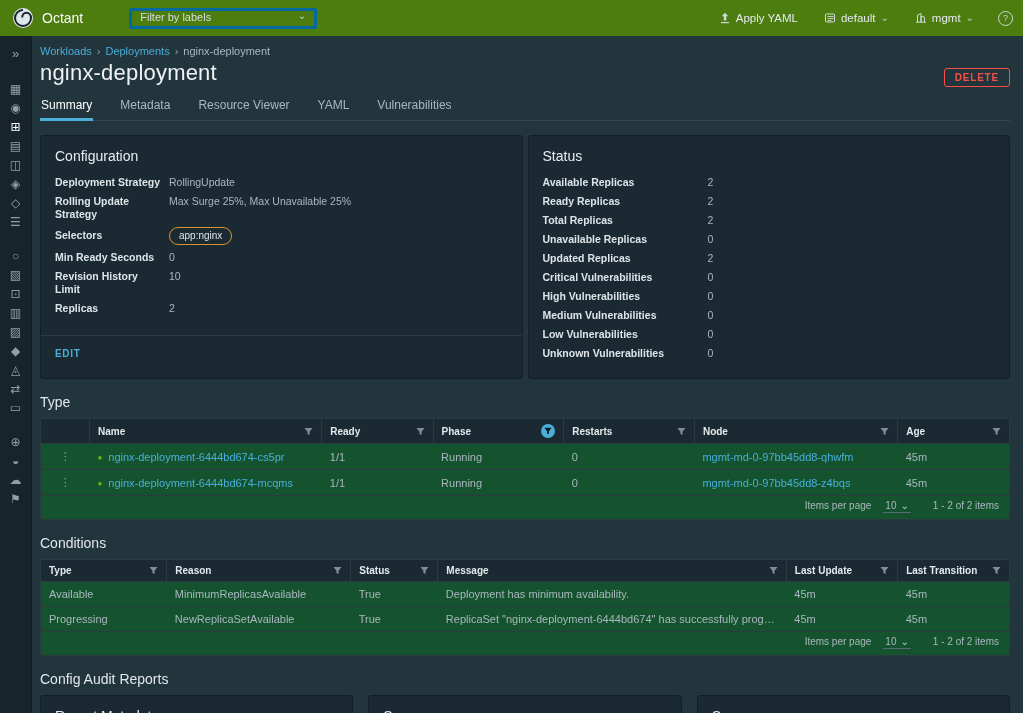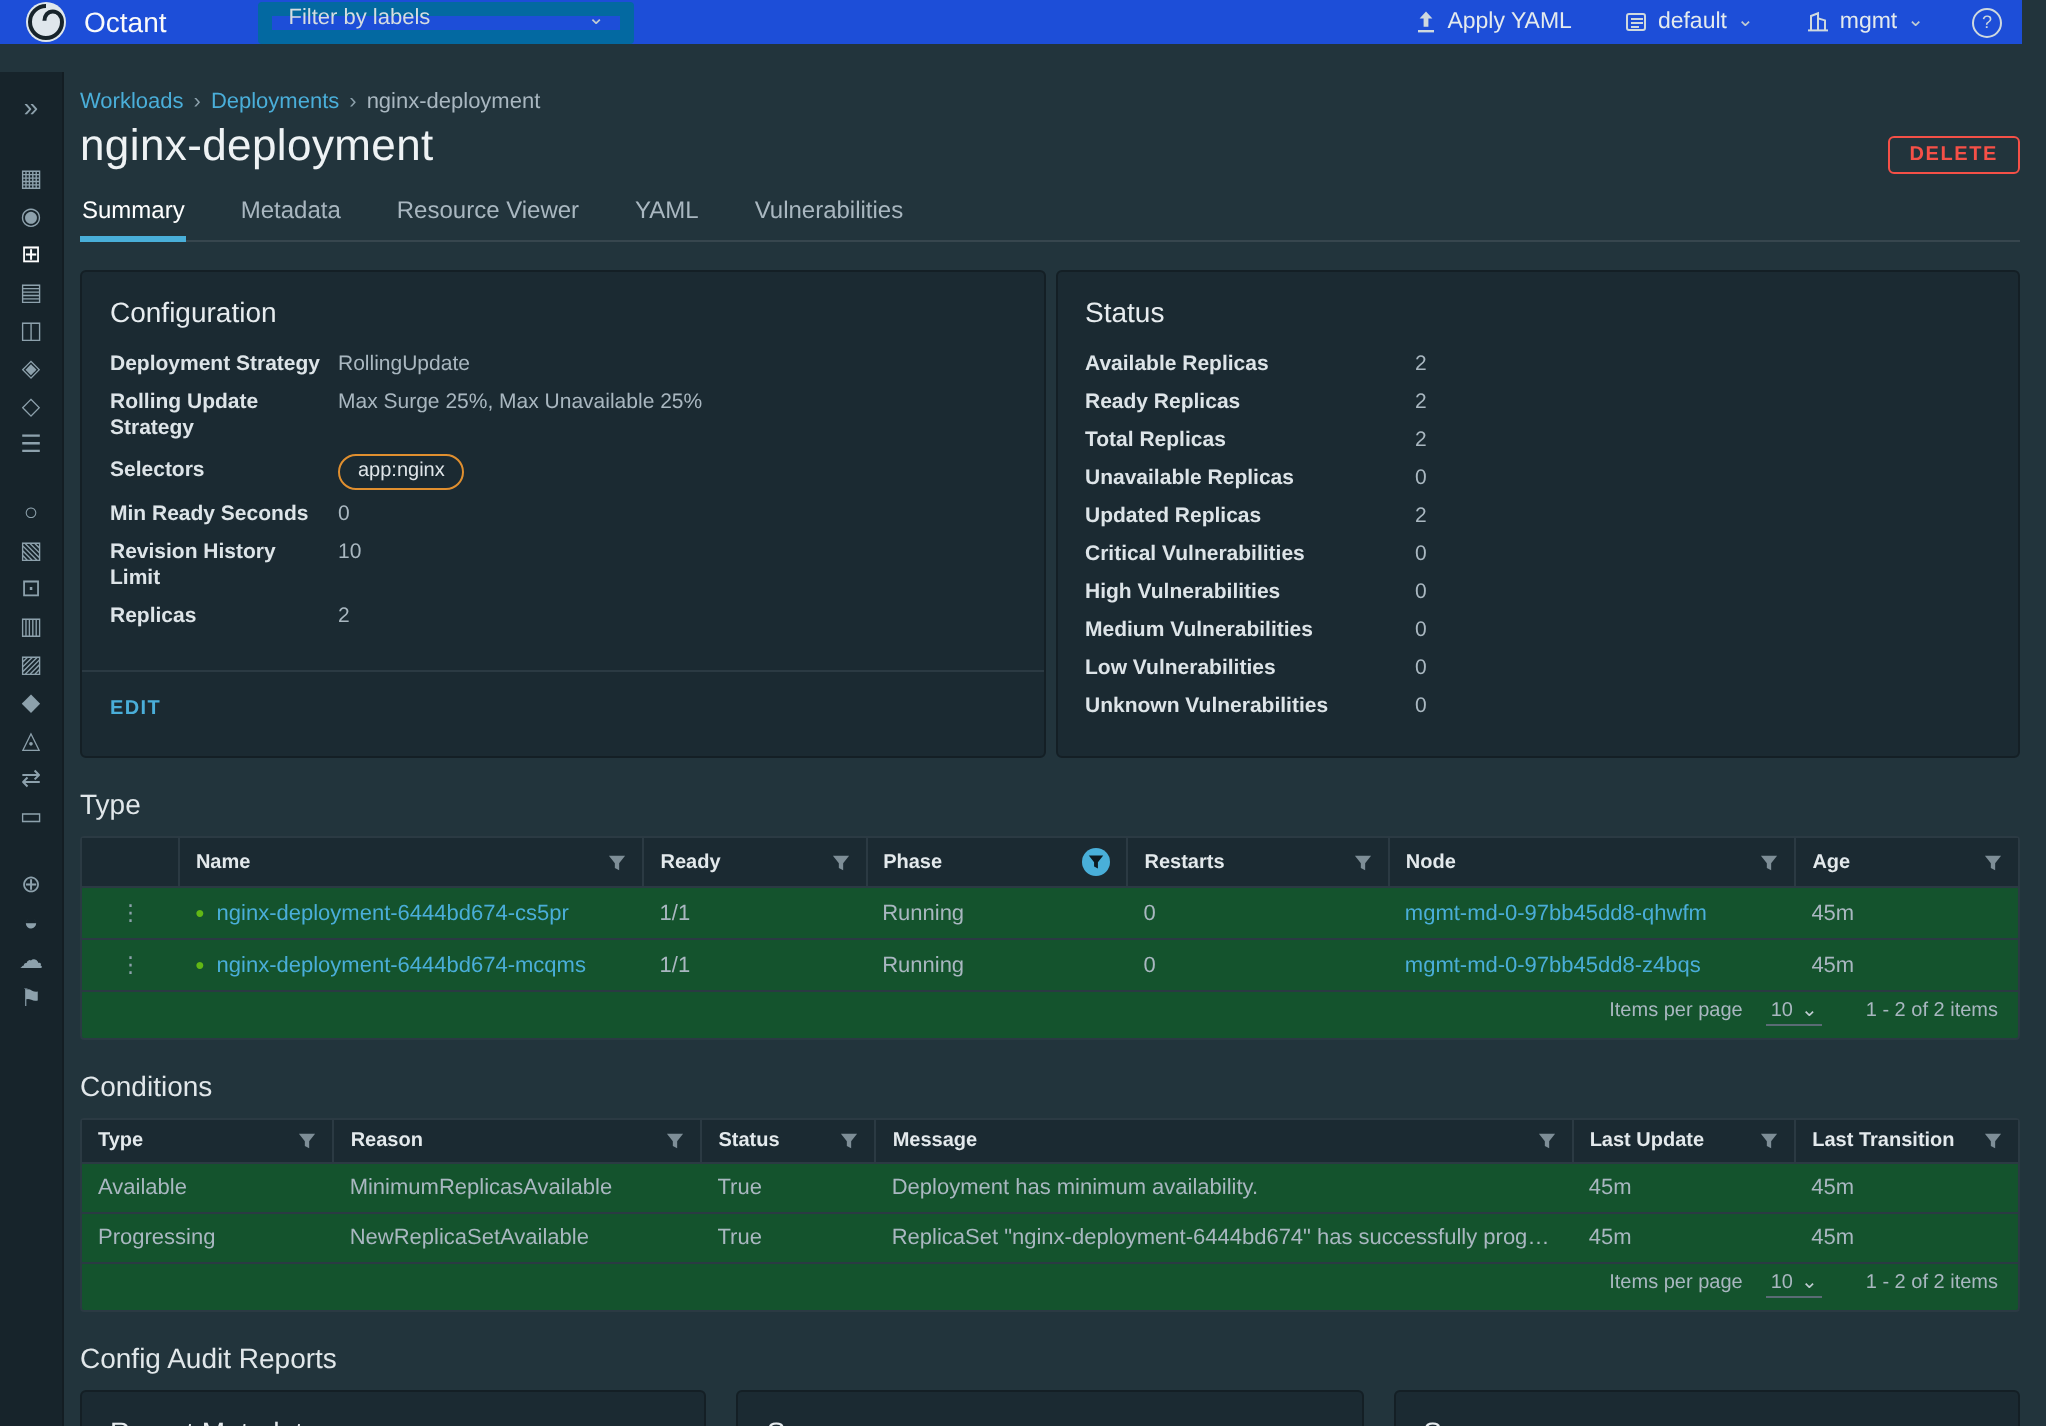--- a/index.html
+++ b/index.html
@@ -1,23 +1,23 @@
 <!DOCTYPE html>
 <html><head>
 <meta charset="utf-8">
 <style>
   *{box-sizing:border-box;margin:0;padding:0}
   html,body{width:1023px;height:713px;overflow:hidden}
   body{background:#22343c;color:#a9b7c0;font-family:"Liberation Sans","DejaVu Sans",sans-serif;font-size:12px;position:relative}
 
   
-  .header{position:absolute;top:0;left:0;right:12px;height:22px;background:#1d4ed8;display:flex;align-items:center;padding:0 10px;z-index:3}
+  .header{position:absolute;top:0;left:0;right:0;height:36px;background:#4d7c0f;display:flex;align-items:center;padding:0 10px;z-index:3}
   .logo{display:flex;margin:0 8px 0 2px}
   .app-name{color:#fafafa;font-size:14px;margin-right:46px}
-  .filter-box{width:188px;height:21px;border:7px solid #0369a1;border-radius:2px;display:flex;align-items:flex-end;justify-content:space-between;padding:0 8px;color:#d5dde1;font-size:11px;cursor:pointer}
+  .filter-box{width:188px;height:21px;border:3px solid #0369a1;border-radius:2px;display:flex;align-items:flex-start;justify-content:space-between;padding:0 8px;color:#d5dde1;font-size:11px;cursor:pointer}
   .caret{font-size:10px;line-height:1;color:#c1ccd2}
   .header-right{margin-left:auto;display:flex;align-items:center;color:#e4eaed}
   .header-item{display:flex;align-items:center;gap:5px;font-size:11.5px;margin-left:26px;cursor:pointer;white-space:nowrap}
   .header-item svg{color:#cfd9de;display:block}
   .help-circle{width:15px;height:15px;border:1px solid #cfd9de;border-radius:50%;display:flex;align-items:center;justify-content:center;font-size:9px;color:#cfd9de;margin-left:24px;cursor:pointer;flex-shrink:0}
 
   
   .sidebar{position:absolute;top:36px;left:0;bottom:0;width:32px;background:#17242b;display:flex;flex-direction:column;align-items:center;padding-top:6px;border-right:1px solid #131d23}
   .side-icon{width:32px;height:19px;display:flex;align-items:center;justify-content:center;color:#8da1ac;font-size:12px;cursor:pointer}
   .side-icon.expand{font-size:13px;height:22px}

